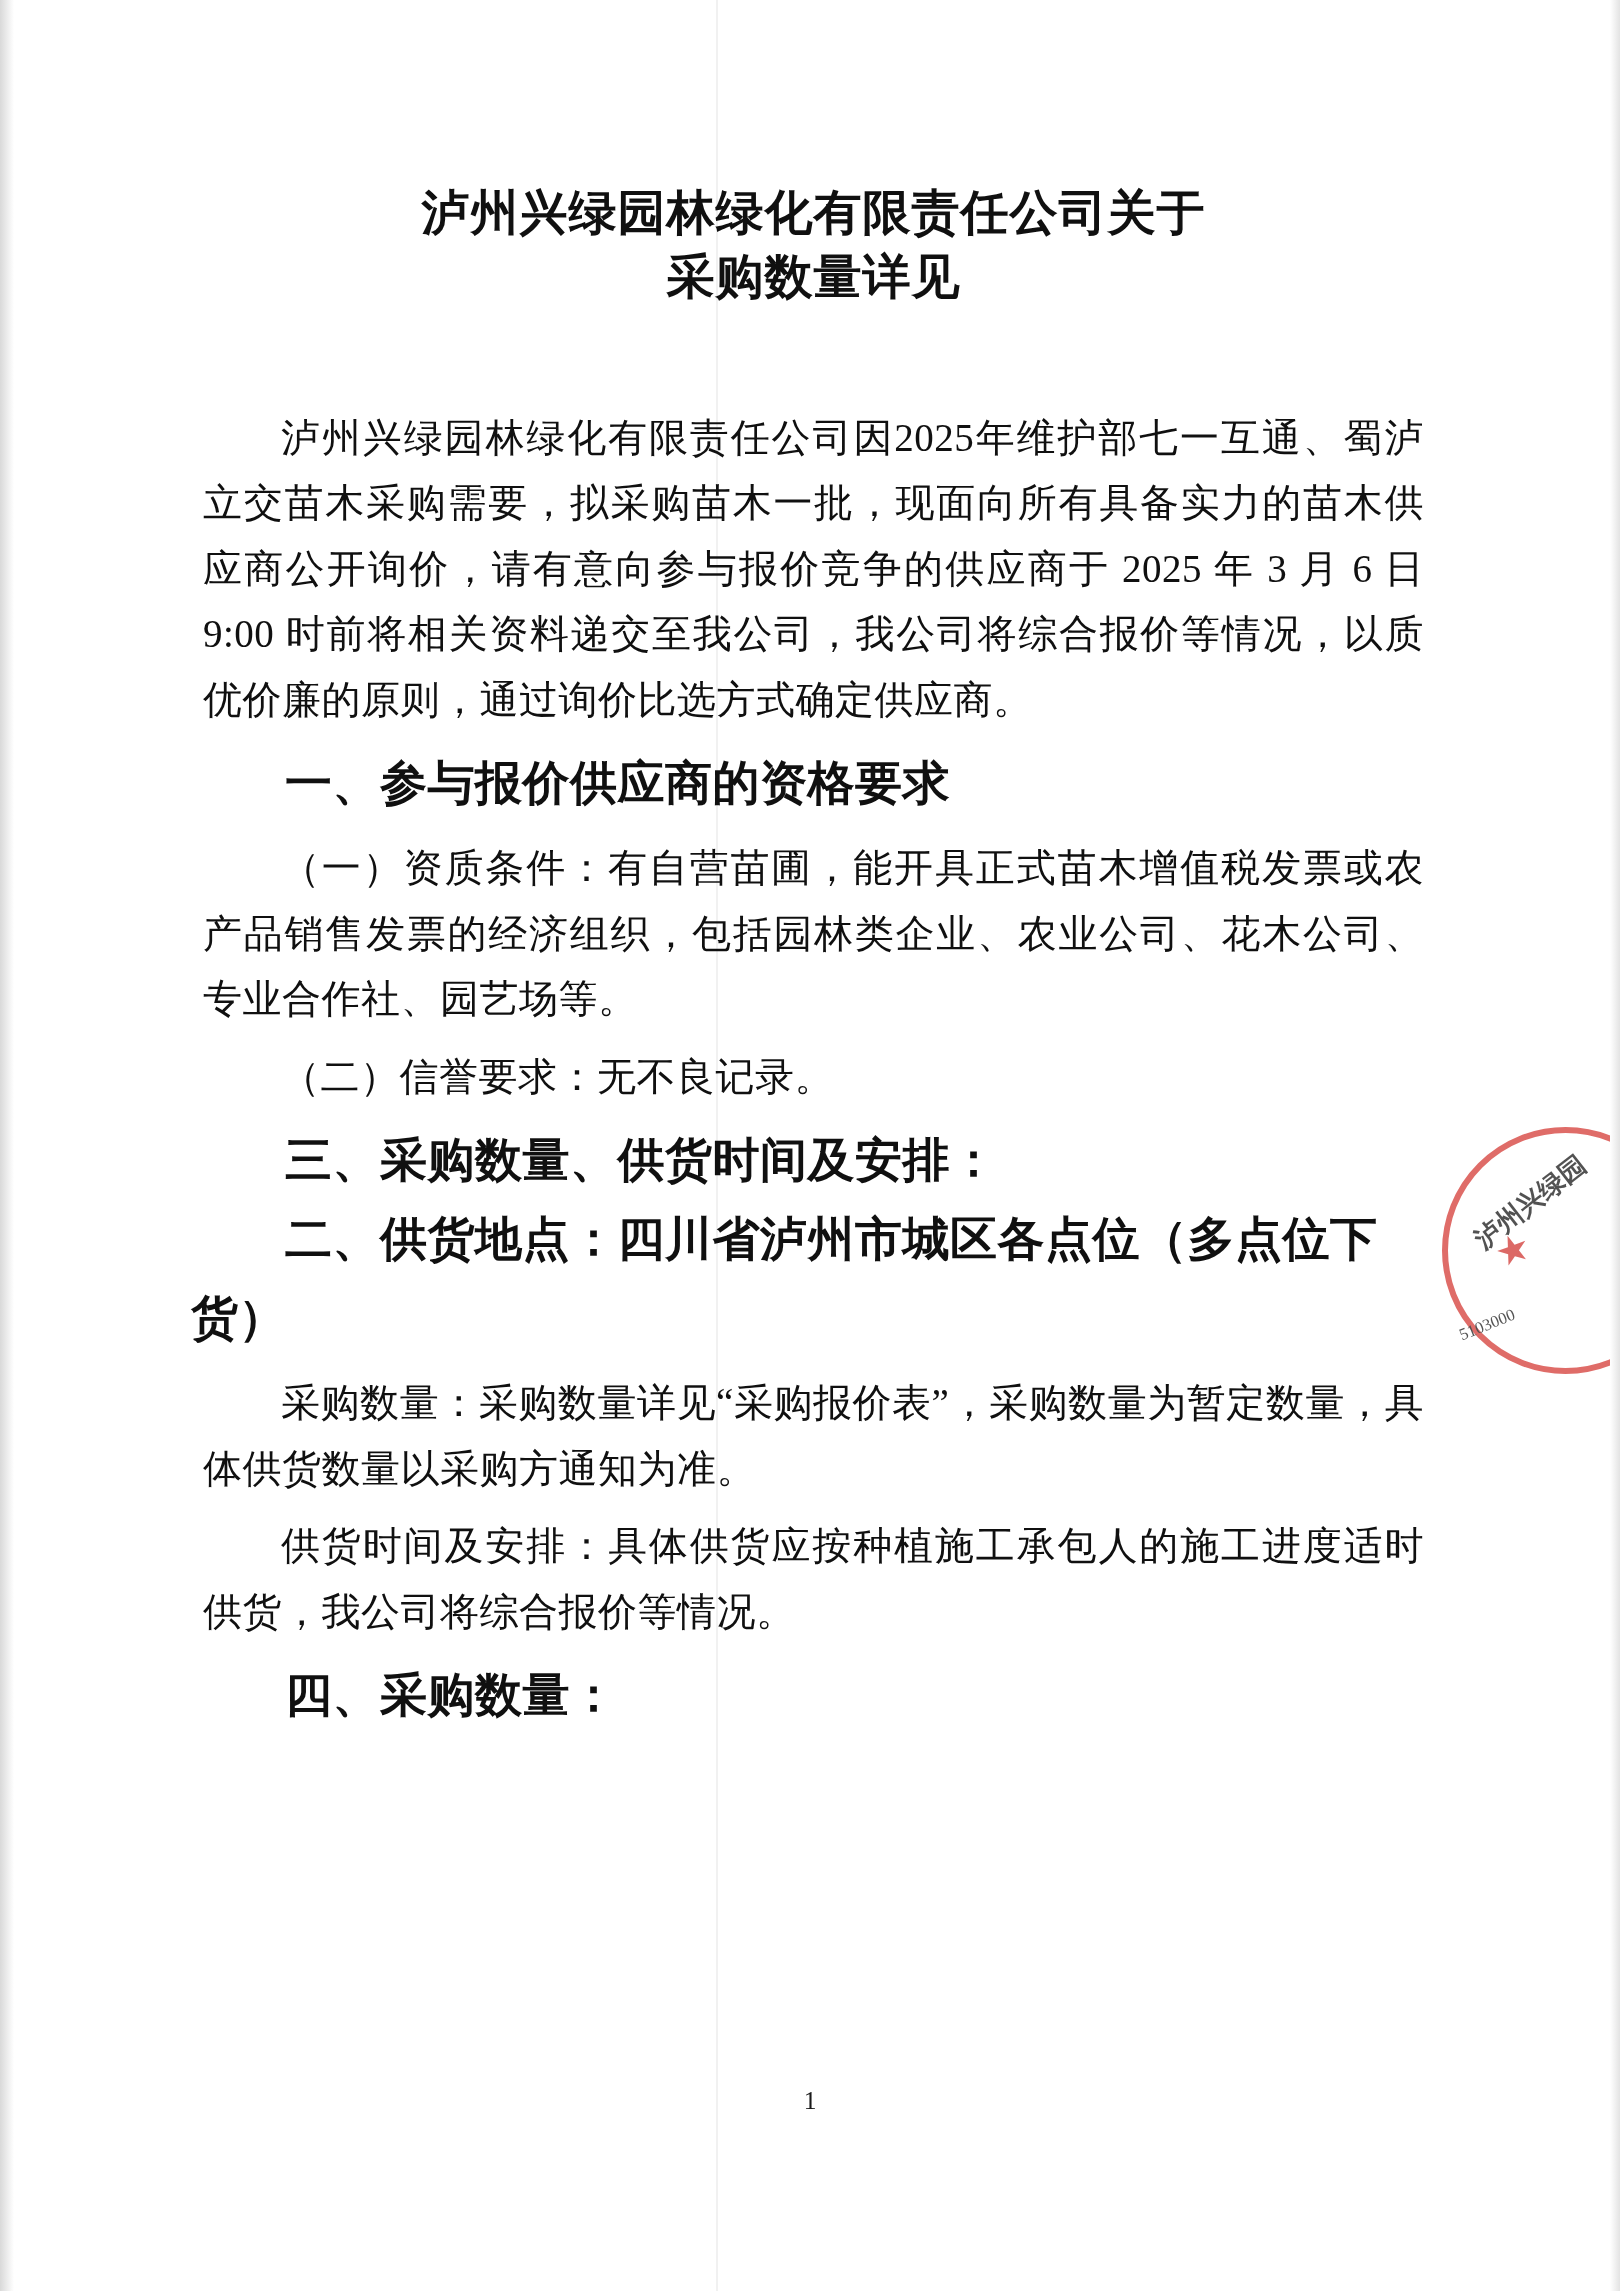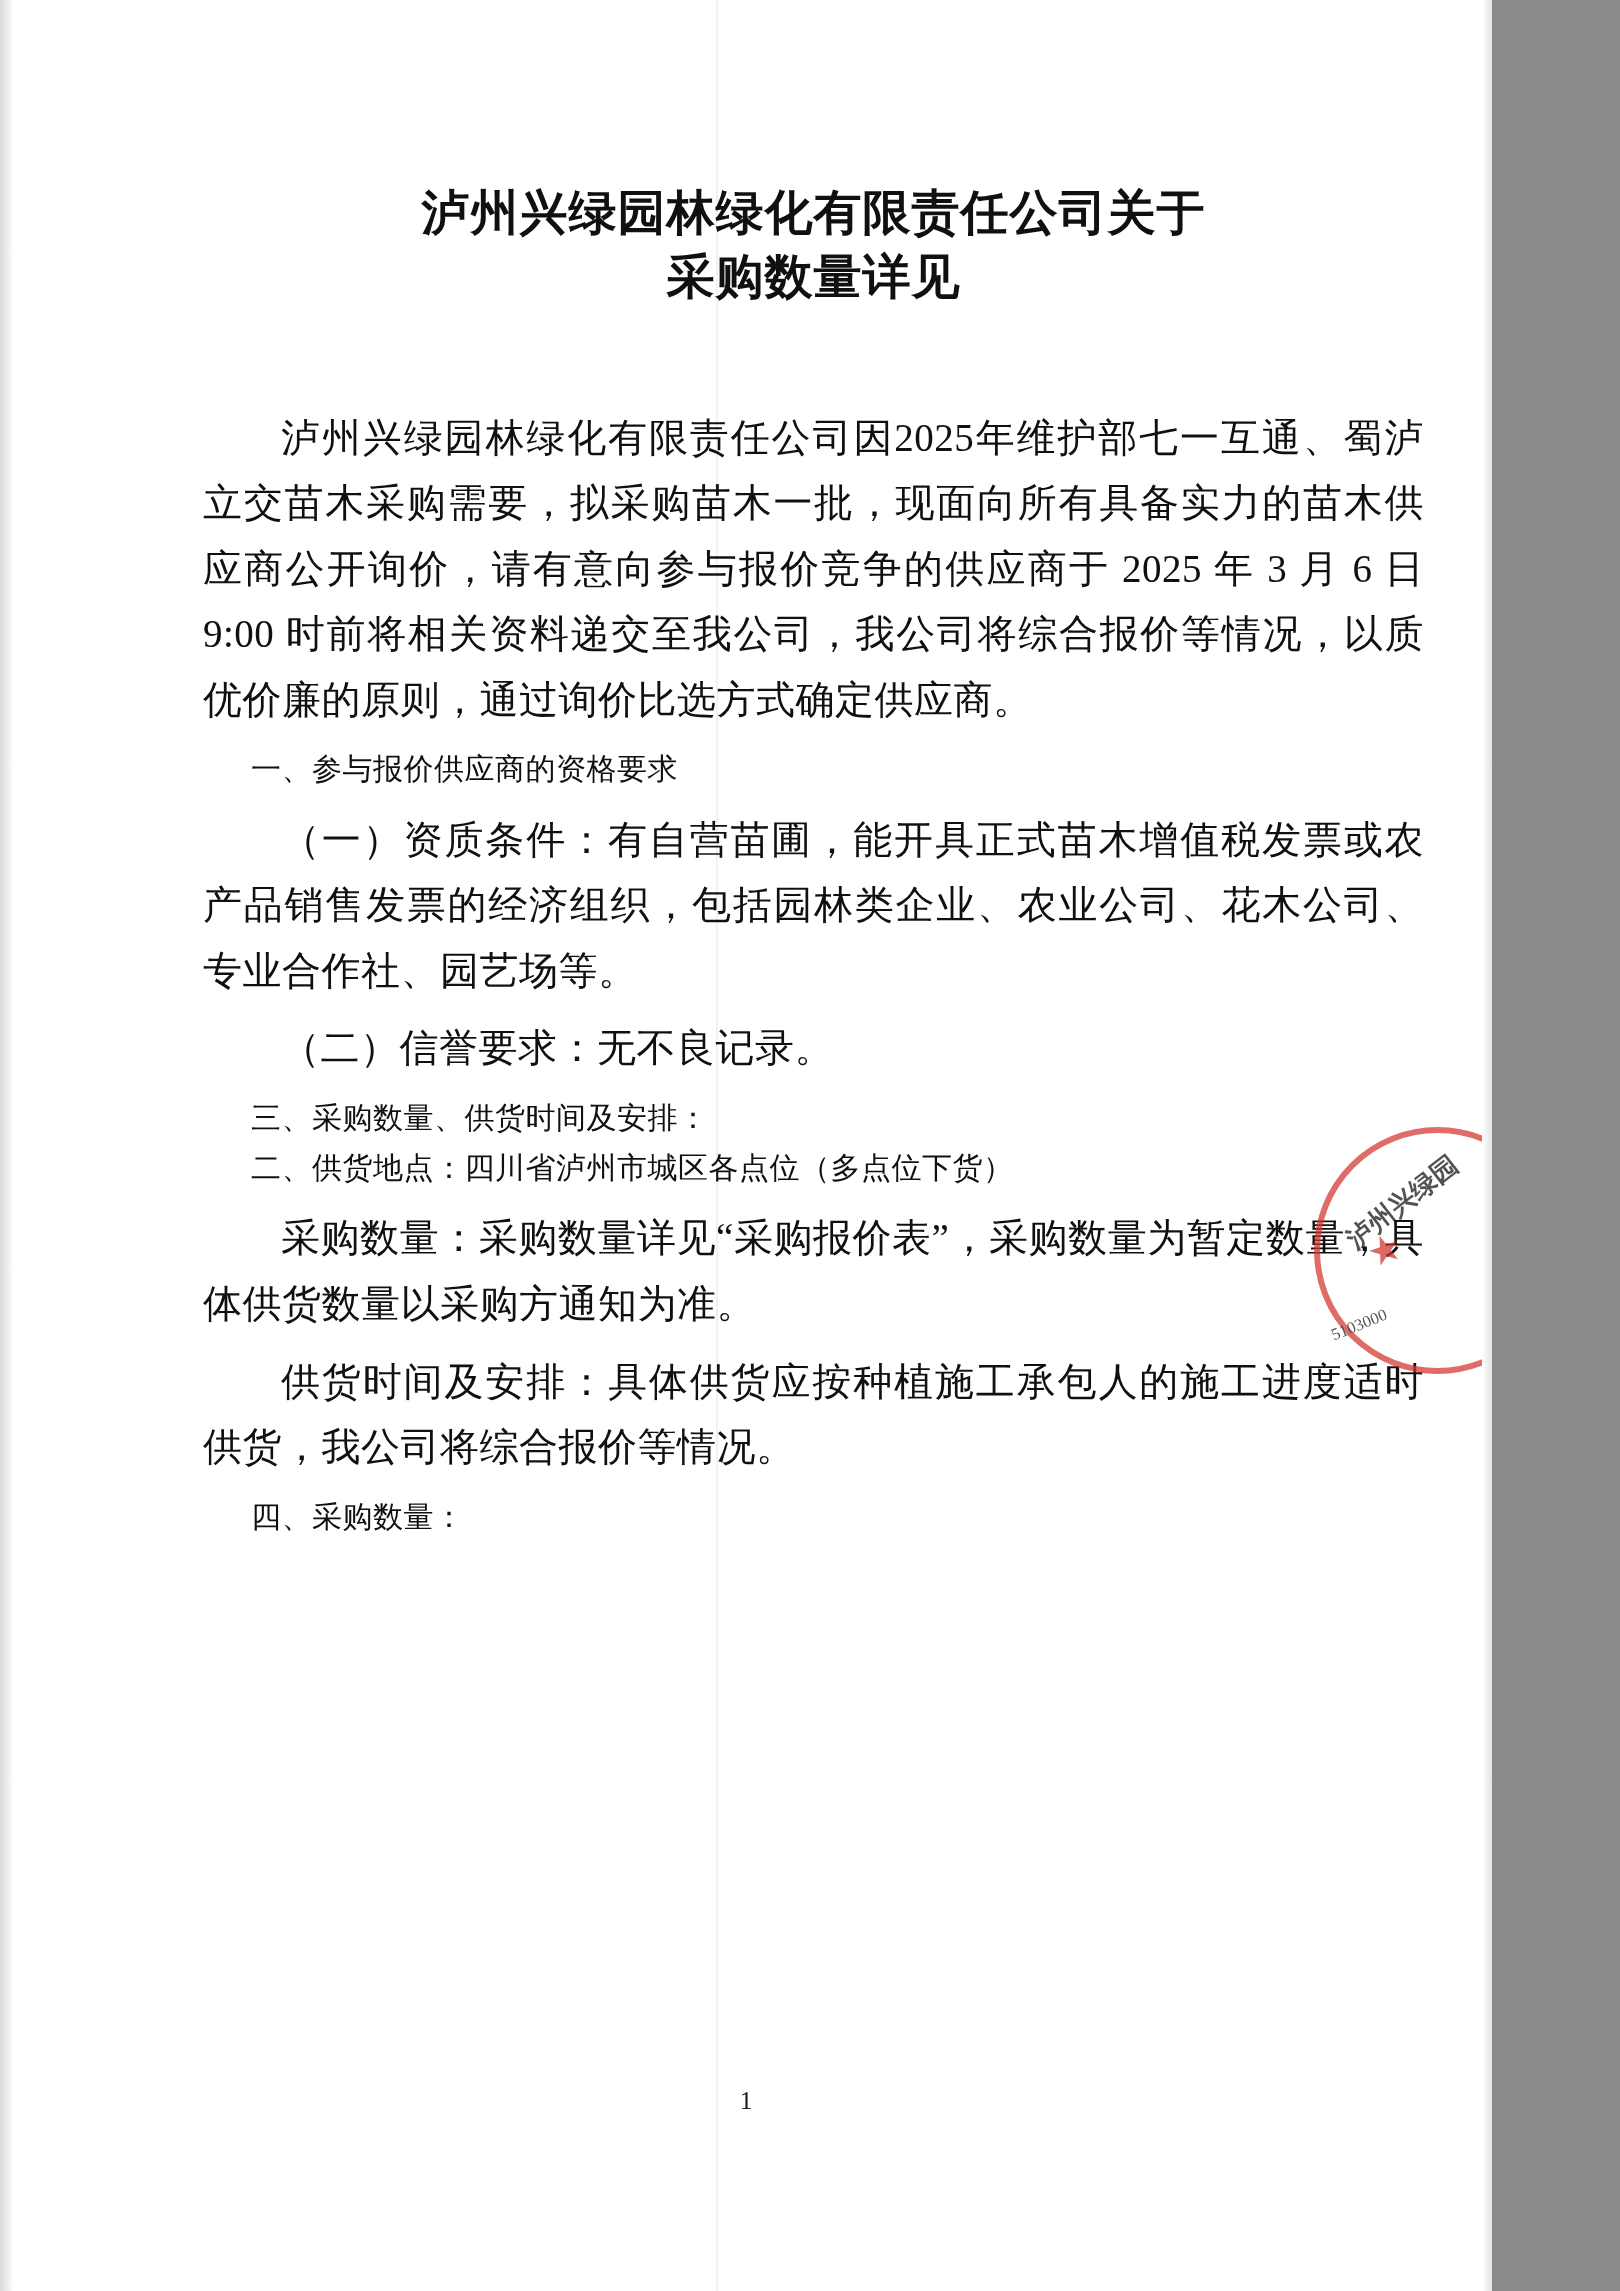--- a/index.html
+++ b/index.html
@@ -2,21 +2,21 @@
 <html><head>
 <meta charset="utf-8">
 <style>
   html, body {
     margin: 0;
     padding: 0;
     background: #8a8a8a;
   }
   .page {
     position: relative;
-    width: 1492px;
+    width: 1620px;
     height: 2292px;
     background: #ffffff;
     overflow: hidden;
     font-family: "Liberation Serif", "DejaVu Serif", serif;
     color: #101010;
     box-sizing: border-box;
   }
   
   .page::before {
     content: "";
@@ -61,23 +61,23 @@
     line-height: 1.68;
     text-align: justify;
     text-justify: inter-ideograph;
     text-indent: 2em;
     letter-spacing: 0.5px;
   }
   .spacer-lg { height: 84px; }
 
   .heading {
     margin: 0;
-    font-size: 30px;
+    font-size: 47px;
     line-height: 1.68;
-    font-weight: normal;
+    font-weight: bold;
     text-indent: 2em;
     letter-spacing: 0.5px;
   }
 
   .page-number {
     position: absolute;
     left: 0;
     right: 0;
     top: 2086px;
     text-align: center;

